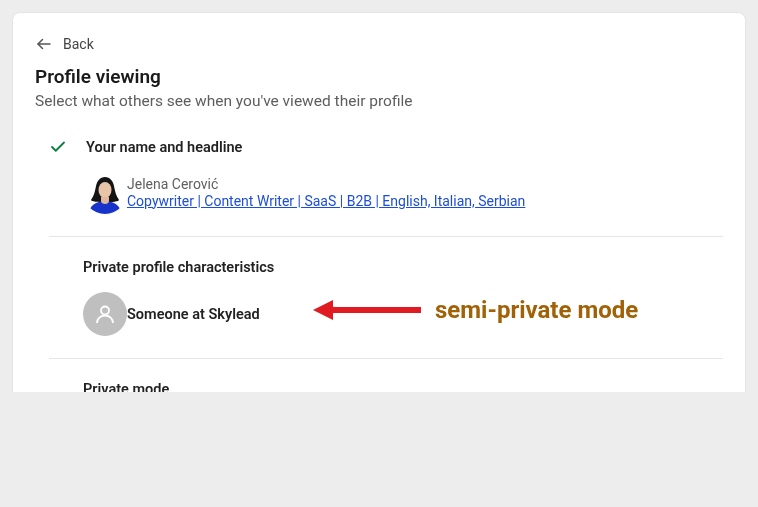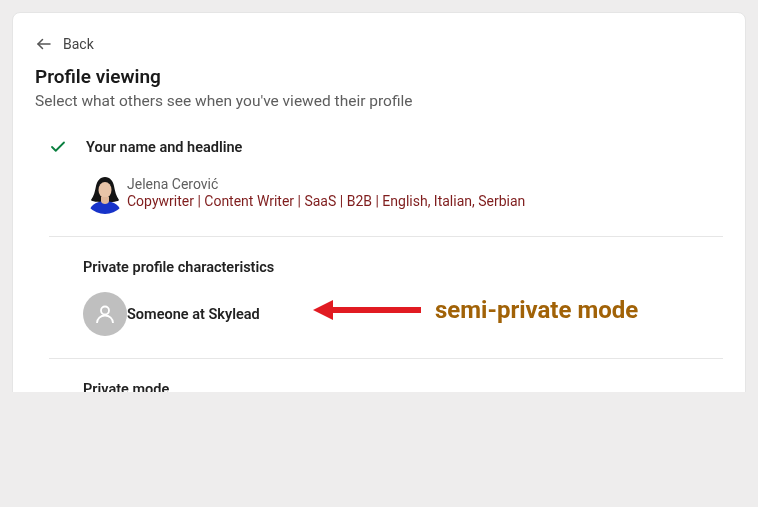--- a/index.html
+++ b/index.html
@@ -13,21 +13,21 @@
   .options{padding-left:14px;}
   .option{padding:0 0 22px 0;}
   .sep{border:none;border-top:1px solid #e6e6e6;margin:0 0 0 0;}
   .opt-head{display:flex;align-items:center;gap:19px;margin-bottom:14px;}
   .opt-head .check{width:18px;display:flex;justify-content:center;}
   .opt-title{font-size:14.5px;font-weight:600;color:#222;}
   .opt-body{display:flex;align-items:center;padding-left:34px;}
   .avatar-photo{width:44px;height:44px;border-radius:50%;overflow:hidden;flex:0 0 44px;}
   .avatar-anon{width:44px;height:44px;border-radius:50%;background:#bfbfbf;display:flex;align-items:center;justify-content:center;flex:0 0 44px;}
   .info .name{font-size:14px;color:#5f5f5f;margin-bottom:1px;}
-  .info .line{font-size:14px;color:#7f1d1d;}
+  .info .line{font-size:14px;color:#1d4ed8;text-decoration:underline;}
   .info .strong{font-size:14.5px;font-weight:600;color:#222;}
   .annot{position:absolute;display:flex;align-items:center;gap:12px;pointer-events:none;}
   .annot .label{color:#a16207;font-weight:700;font-size:24px;white-space:nowrap;}
 </style>
 </head>
 <body>
 
 <div class="page">
   <div class="card">
 

